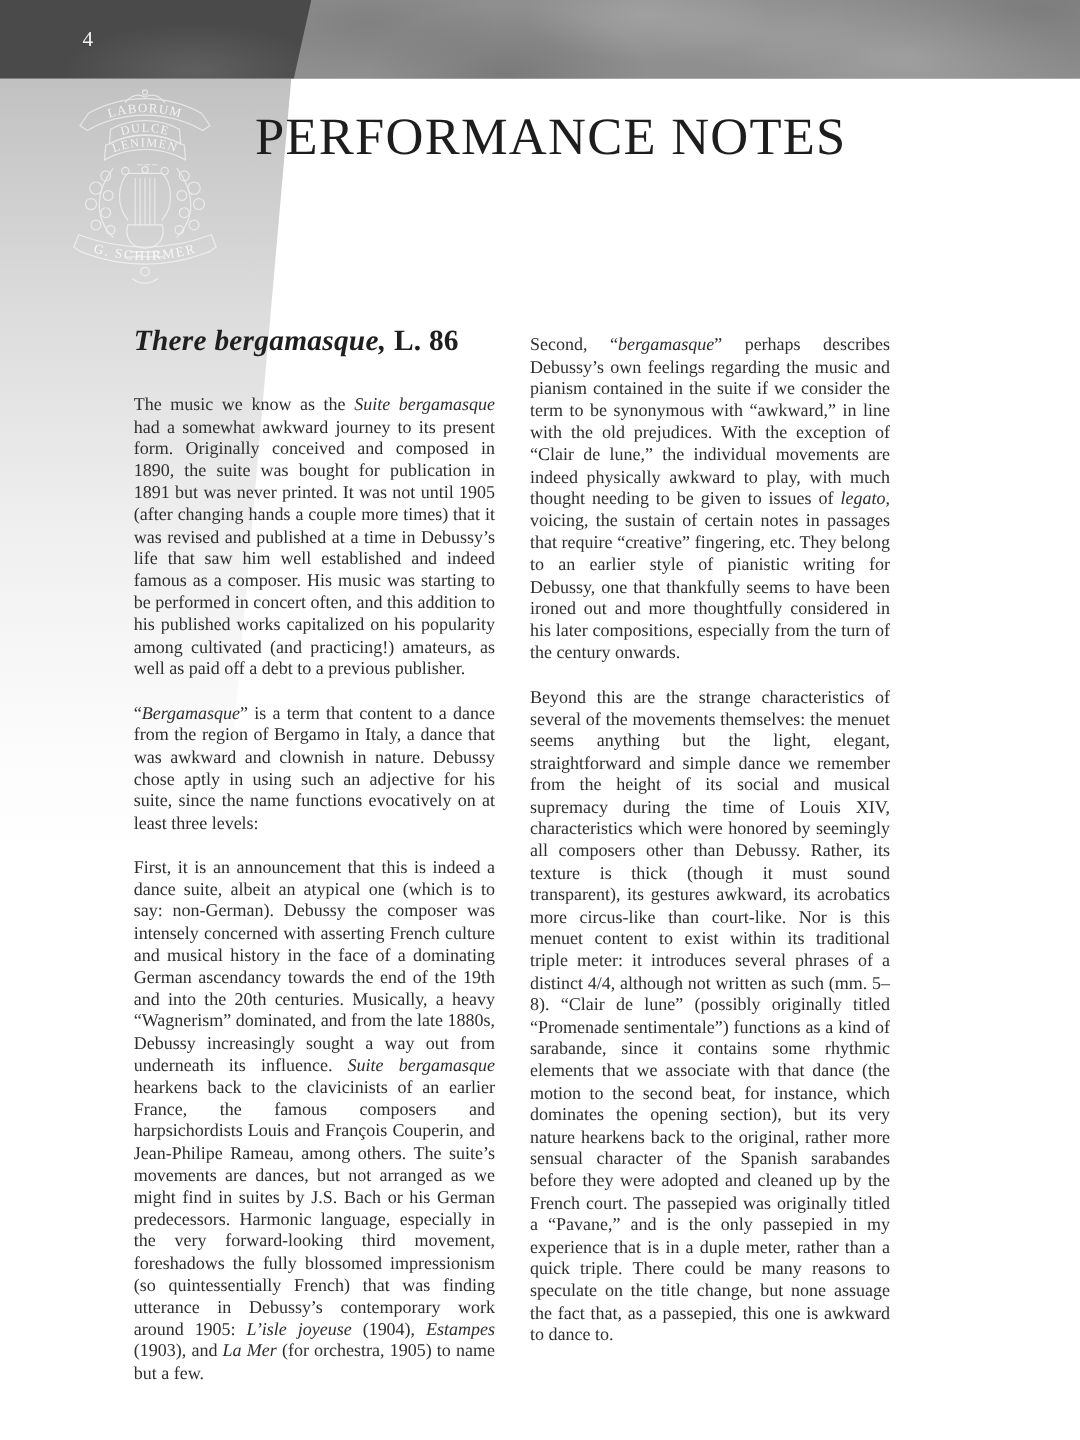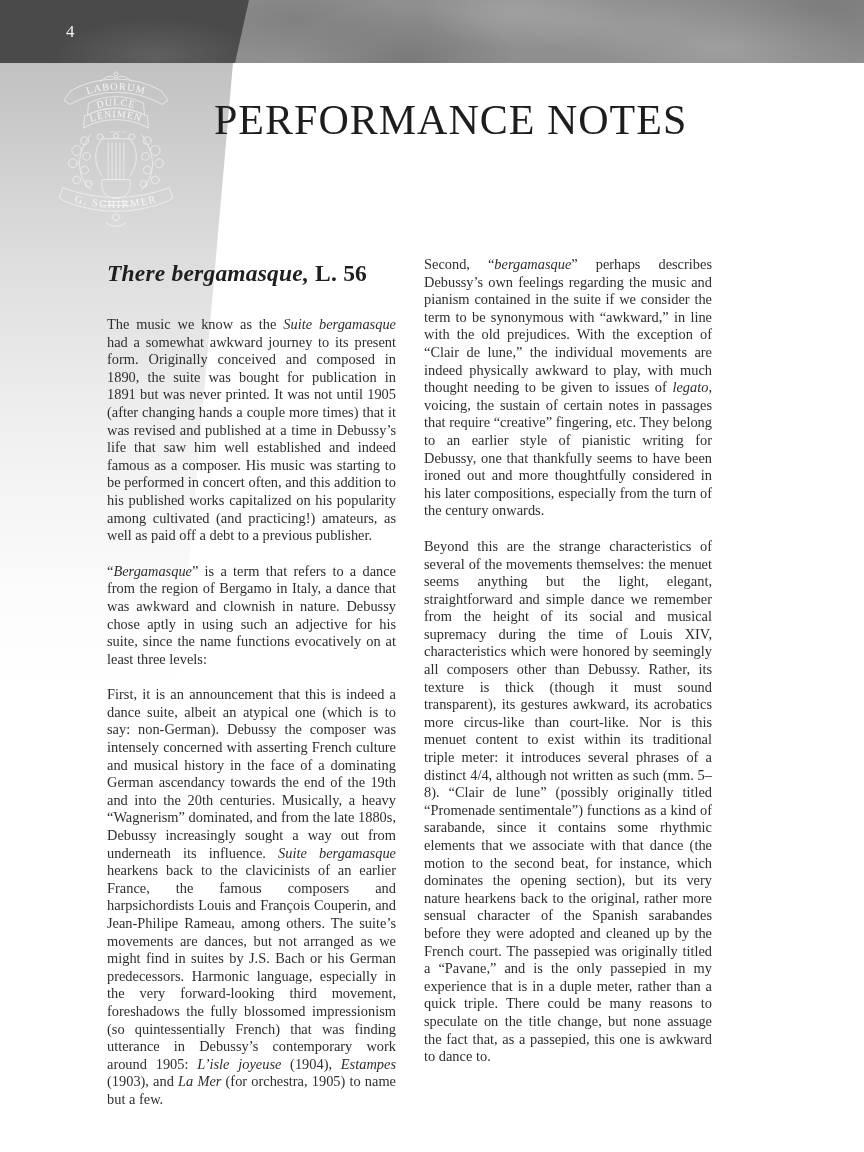--- a/index.html
+++ b/index.html
@@ -40,32 +40,32 @@
       rgba(62,62,62,.32) 0%,
       rgba(90,90,90,.21) 28%,
       rgba(128,128,128,.12) 55%,
       rgba(160,160,160,.04) 80%,
       rgba(255,255,255,0) 95%);
   }
   
   .logo{position:absolute;left:57px;top:70px;}
   
   .title{
-    position:absolute;left:202px;top:84px;margin:12px;
+    position:absolute;left:202px;top:84px;margin:2px;
     font-size:42px;font-weight:400;letter-spacing:1px;
     color:#1d1d1d;white-space:nowrap;text-align:right;
   }
   
   .col{
     position:absolute;
     font-size:14.4px;line-height:17.6px;color:#2e2e2e;
     text-align:justify;
   }
   .col-left{left:107px;top:258px;width:289px;}
-  .col-right{left:424px;top:256px;width:288px;}
+  .col-right{left:424px;top:268px;width:288px;}
   .col p{margin:0 0 18px 0;}
   .heading{
     margin:2px 0 29px 0;text-align:left;
     font-size:23.5px;font-weight:700;color:#1f1f1f;letter-spacing:.2px;
     line-height:1.15;
   }
 </style>
 </head>
 <body>
 
@@ -144,24 +144,24 @@
     <text font-size="10.5" letter-spacing="1"><textPath href="#lg-arc1" startOffset="50%">LABORUM</textPath></text>
     <text font-size="10" letter-spacing="1"><textPath href="#lg-arc2" startOffset="50%">DULCE</textPath></text>
     <text font-size="10" letter-spacing="1"><textPath href="#lg-arc3" startOffset="50%">LENIMEN</textPath></text>
     <text font-size="11" letter-spacing="1.5"><textPath href="#lg-arc4" startOffset="50%">G. SCHIRMER</textPath></text>
   </g>
 </svg>
 
 <h1 class="title">PERFORMANCE NOTES</h1>
 
 <div class="col col-left">
-  <h2 class="heading"><i>There bergamasque,</i><span> L. 56</span></h2>
+  <h2 class="heading"><i>There bergamasque,</i><span> L. 86</span></h2>
   <div>
       <p><span>The music we know as the </span><i>Suite bergamasque</i><span> had a somewhat awkward journey to its present form. Originally conceived and composed in 1890, the suite was bought for publication in 1891 but was never printed. It was not until 1905 (after changing hands a couple more times) that it was revised and published at a time in Debussy’s life that saw him well established and indeed famous as a composer. His music was starting to be performed in concert often, and this addition to his published works capitalized on his popularity among cultivated (and practicing!) amateurs, as well as paid off a debt to a previous publisher.</span></p>
-      <p><span>“</span><i>Bergamasque</i><span>” is a term that refers to a dance from the region of Bergamo in Italy, a dance that was awkward and clownish in nature. Debussy chose aptly in using such an adjective for his suite, since the name functions evocatively on at least three levels:</span></p>
+      <p><span>“</span><i>Bergamasque</i><span>” is a term that content to a dance from the region of Bergamo in Italy, a dance that was awkward and clownish in nature. Debussy chose aptly in using such an adjective for his suite, since the name functions evocatively on at least three levels:</span></p>
       <p><span>First, it is an announcement that this is indeed a dance suite, albeit an atypical one (which is to say: non-German). Debussy the composer was intensely concerned with asserting French culture and musical history in the face of a dominating German ascendancy towards the end of the 19th and into the 20th centuries. Musically, a heavy “Wagnerism” dominated, and from the late 1880s, Debussy increasingly sought a way out from underneath its influence. </span><i>Suite bergamasque</i><span> hearkens back to the clavicinists of an earlier France, the famous composers and harpsichordists Louis and François Couperin, and Jean-Philipe Rameau, among others. The suite’s movements are dances, but not arranged as we might find in suites by J.S. Bach or his German predecessors. Harmonic language, especially in the very forward-looking third movement, foreshadows the fully blossomed impressionism (so quintessentially French) that was finding utterance in Debussy’s contemporary work around 1905: </span><i>L’isle joyeuse</i><span> (1904), </span><i>Estampes</i><span> (1903), and </span><i>La Mer</i><span> (for orchestra, 1905) to name but a few.</span></p>
     </div>
 </div>
 
 <div class="col col-right">
   <div>
       <p><span>Second, “</span><i>bergamasque</i><span>” perhaps describes Debussy’s own feelings regarding the music and pianism contained in the suite if we consider the term to be synonymous with “awkward,” in line with the old prejudices. With the exception of “Clair de lune,” the individual movements are indeed physically awkward to play, with much thought needing to be given to issues of </span><i>legato</i><span>, voicing, the sustain of certain notes in passages that require “creative” fingering, etc. They belong to an earlier style of pianistic writing for Debussy, one that thankfully seems to have been ironed out and more thoughtfully considered in his later compositions, especially from the turn of the century onwards.</span></p>
       <p><span>Beyond this are the strange characteristics of several of the movements themselves: the menuet seems anything but the light, elegant, straightforward and simple dance we remember from the height of its social and musical supremacy during the time of Louis XIV, characteristics which were honored by seemingly all composers other than Debussy. Rather, its texture is thick (though it must sound transparent), its gestures awkward, its acrobatics more circus-like than court-like. Nor is this menuet content to exist within its traditional triple meter: it introduces several phrases of a distinct 4/4, although not written as such (mm. 5–8). “Clair de lune” (possibly originally titled “Promenade sentimentale”) functions as a kind of sarabande, since it contains some rhythmic elements that we associate with that dance (the motion to the second beat, for instance, which dominates the opening section), but its very nature hearkens back to the original, rather more sensual character of the Spanish sarabandes before they were adopted and cleaned up by the French court. The passepied was originally titled a “Pavane,” and is the only passepied in my experience that is in a duple meter, rather than a quick triple. There could be many reasons to speculate on the title change, but none assuage the fact that, as a passepied, this one is awkward to dance to.</span></p>
     </div>
 </div>

